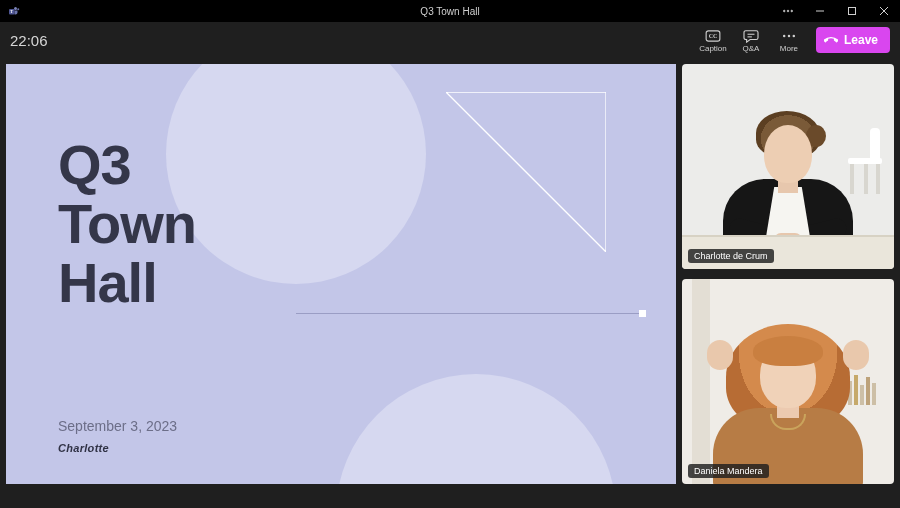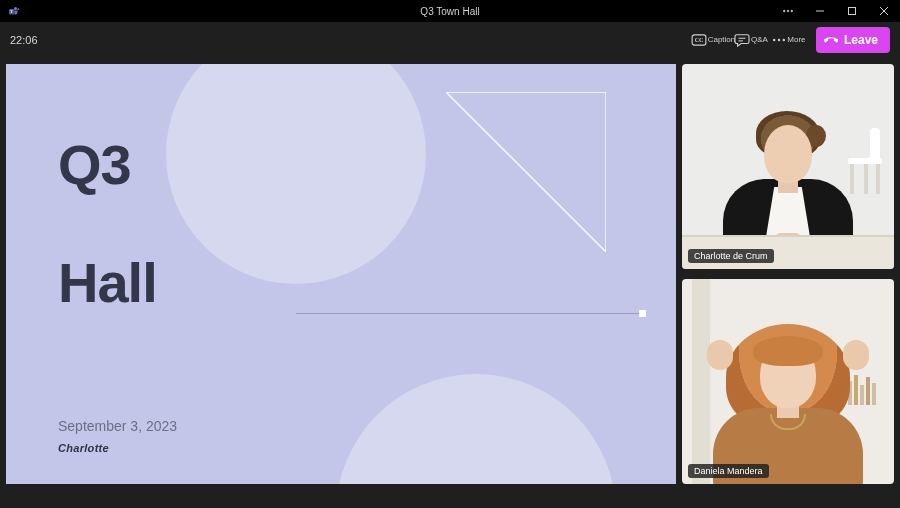--- a/index.html
+++ b/index.html
@@ -8,23 +8,23 @@
   
   .titlebar { height: 22px; display: flex; align-items: center; position: relative; background: #000000; }
   .titlebar .app-icon { width: 28px; display:flex; align-items:center; justify-content:center; }
   .titlebar .title { position:absolute; left:50%; transform:translateX(-50%); font-size: 10px; color:#cfcfcf; }
   .win-controls { margin-left:auto; display:flex; }
   .win-btn { width: 32px; height: 22px; display:flex; align-items:center; justify-content:center; color:#cfcfcf; }
   .win-btn svg { stroke:#cfcfcf; }
 
   
   .toolbar { height: 36px; display:flex; align-items:center; padding: 0 10px; background:#1f1f1f; gap: 4px; }
-  .clock { font-size: 11px; color:#d6d6d6; }
+  .clock { font-size: 15px; color:#d6d6d6; }
   .tool-spacer { flex:1; }
-  .tool-btn { width: 34px; height: 32px; display:flex; align-items:center; justify-content:center; border-radius:4px; gap:1px; }
+  .tool-btn { width: 34px; height: 32px; display:flex; flex-direction:column; align-items:center; justify-content:center; border-radius:4px; gap:1px; }
   .tool-btn .ticon { height:16px; display:flex; align-items:center; justify-content:center; }
   .tool-btn .tlabel { font-size:8px; color:#cfcfcf; line-height:1; }
   .leave-btn { background:#d946ef; color:#fff; border:none; border-radius:4px; height:26px; padding:0 12px 0 8px; margin-left:6px; display:flex; align-items:center; gap:6px; font-size:12px; font-weight:600; }
   .leave-btn .phone { width:14px; height:14px; }
 
   
   .main { flex:1; display:flex; background:#1f1f1f; min-height:0; }
   .stage { flex:1; display:flex; align-items:center; justify-content:center; background:#1f1f1f; padding:6px 4px 6px 6px; min-width:0; }
   .slide { width:100%; height:100%; background:#C3C6E8; position:relative; overflow:hidden; }
   .slide .circ-tl { position:absolute; width:260px; height:260px; border-radius:50%; background:#D6D8F0; top:-40px; left:160px; }
@@ -175,21 +175,21 @@
           <svg viewBox="0 0 100 100">
               <polygon points="0,0 100,0 100,100" fill="none" stroke="#fff" stroke-width="0.8"></polygon>
             </svg>
         </div>
         <div class="linewrap">
             <div class="dline"></div>
             <div class="sq"></div>
           </div>
         <h1>
           <span>Q3</span><br>
-          <br>
+          <span>Town</span><br>
           <span>Hall</span>
         </h1>
         <div class="date">September 3, 2023</div>
         <div class="brand">Charlotte</div>
       </div>
     </div>
 
     <div class="participants">
       <div class="ptile p1">
         <div class="bg">

